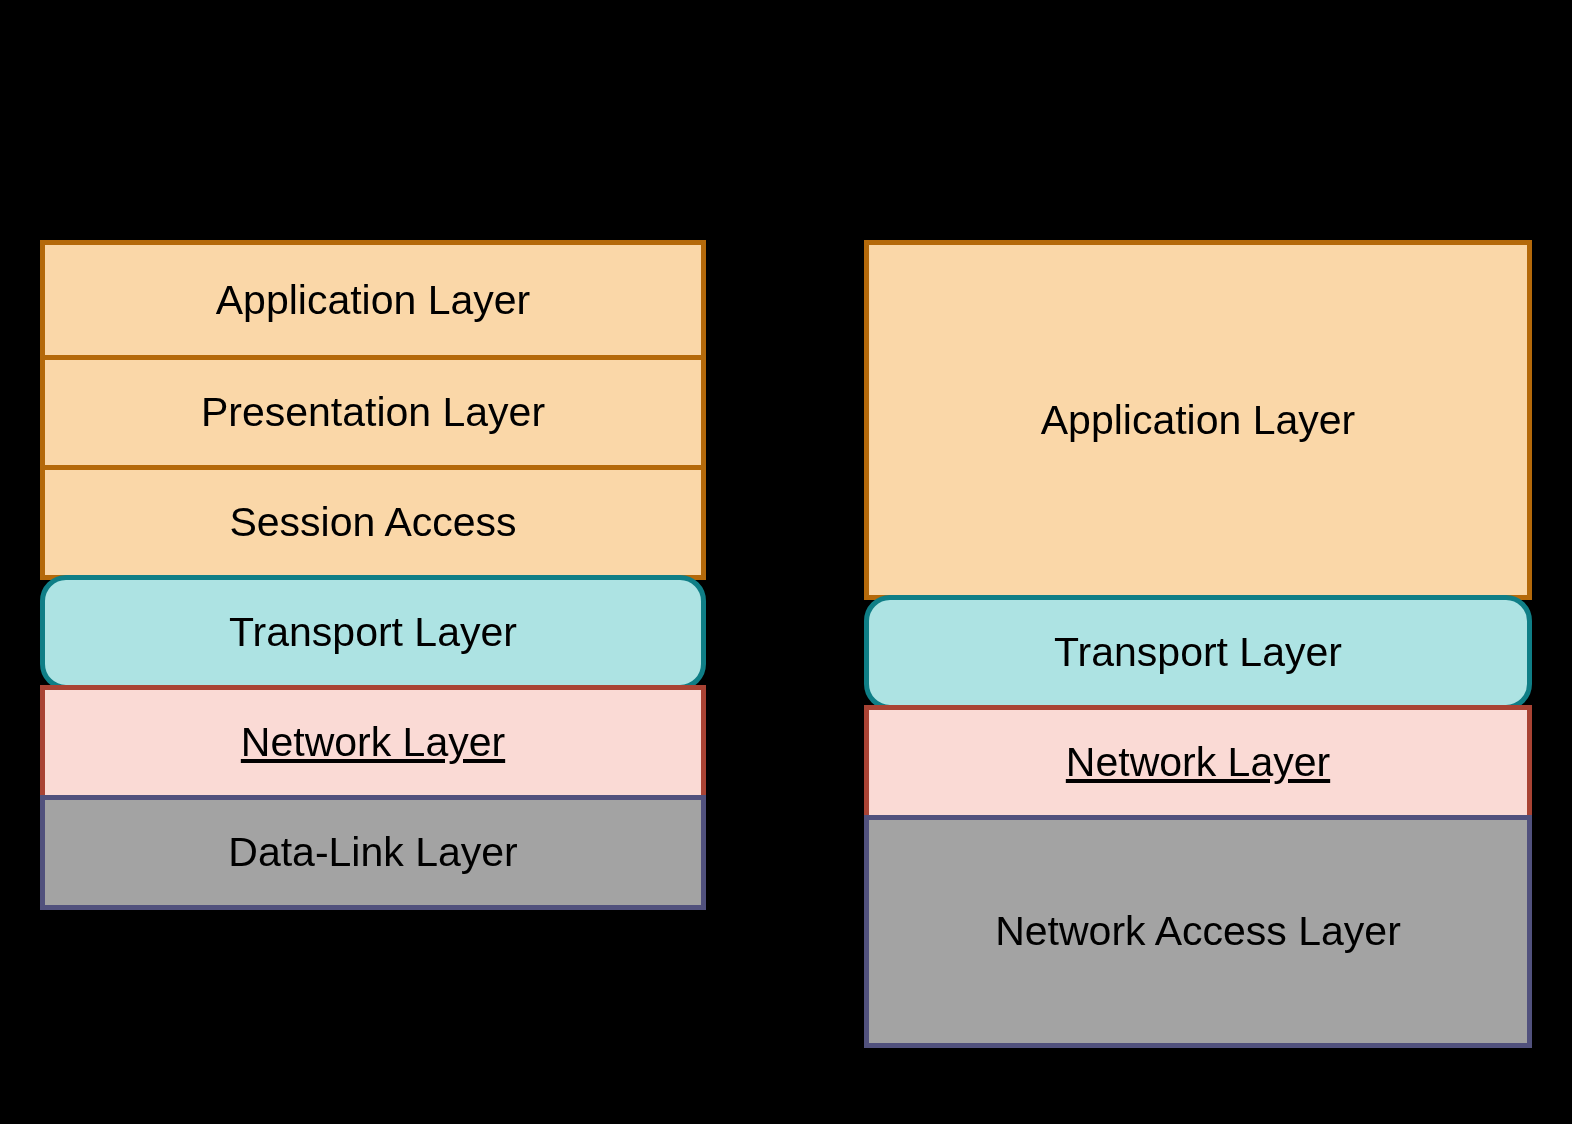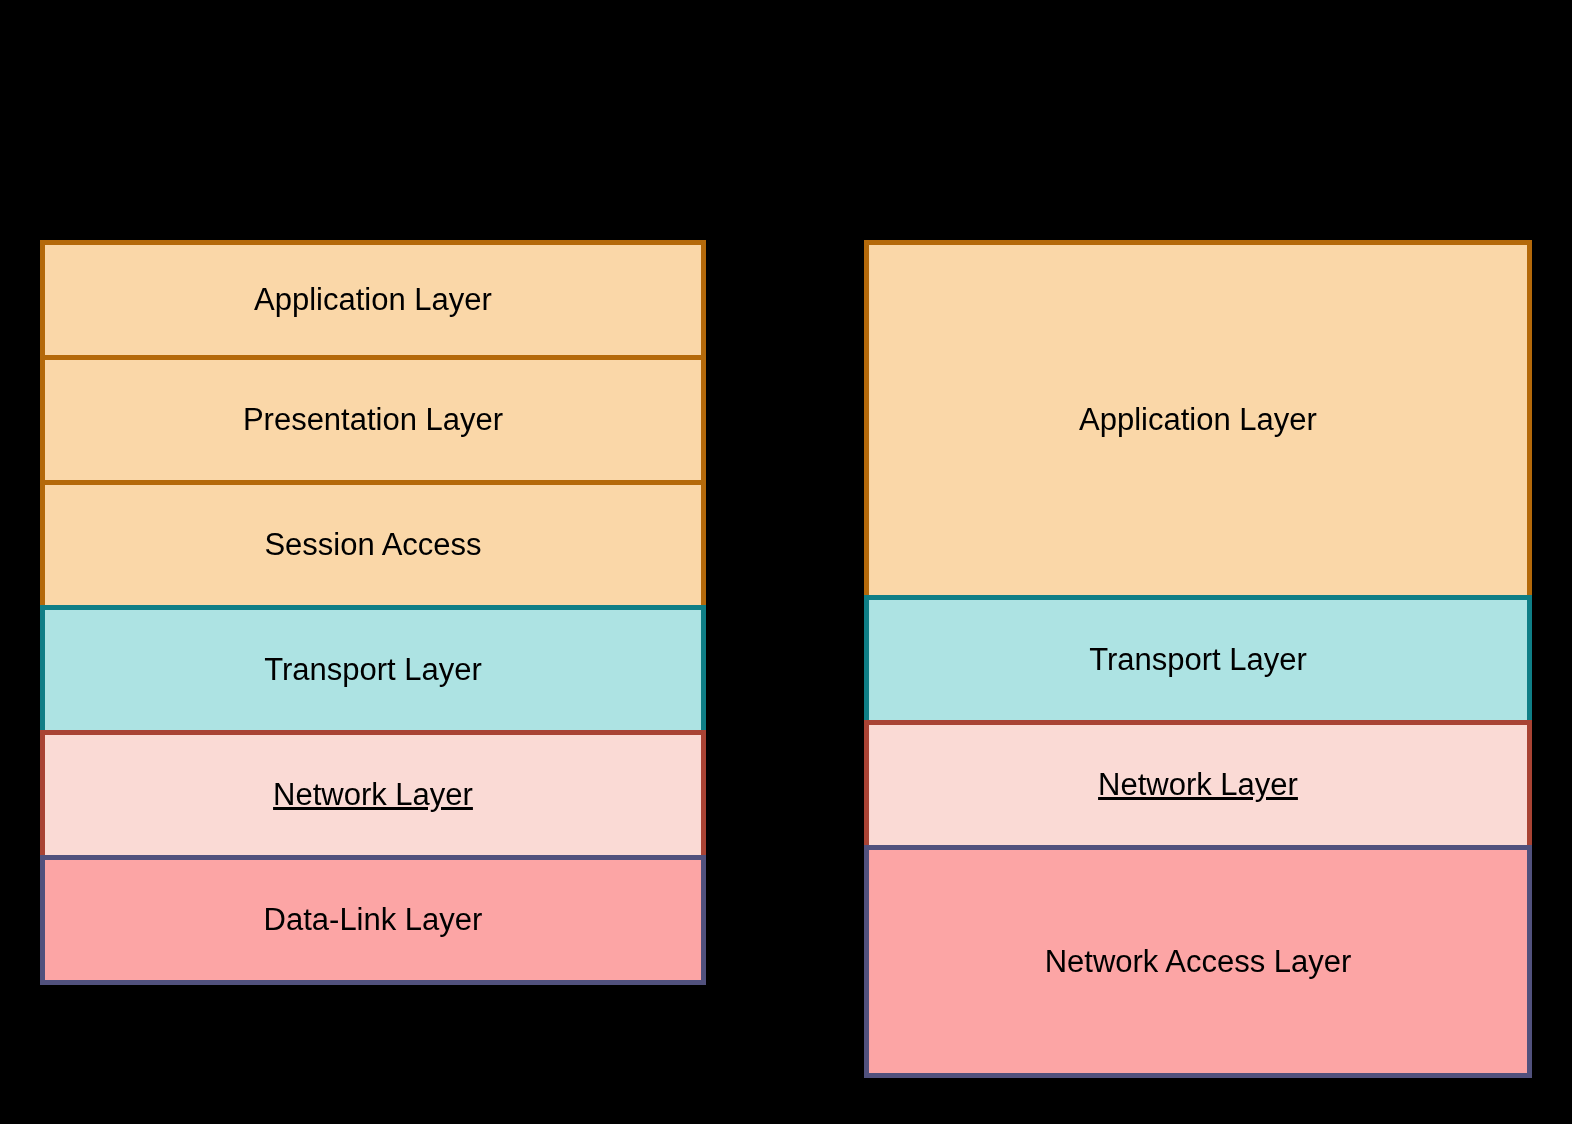--- a/index.html
+++ b/index.html
@@ -20,35 +20,35 @@
     top: 240px;
   }
   .stack-left  { left: 40px;  width: 666px; }
   .stack-right { left: 864px; width: 668px; }
   .box {
     box-sizing: border-box;
     border: 5px solid;
     display: flex;
     align-items: center;
     justify-content: center;
-    font-size: 31px;
+    font-size: 41px;
     color: #000000;
     text-align: center;
   }
   .box + .box { margin-top: -5px; }
   
   .h-1f { height: 120px; }  
-  .h-1  { height: 130px; justify-content: center; }  
+  .h-1  { height: 115px; justify-content: center; }  
   .h-3f { height: 360px; }  
   .h-2  { height: 233px; }  
   
   .c-app       { background: #FAD7A8; border-color: #B4690A; }
-  .c-transport { background: #ADE3E3; border-color: #0F7E86; }
+  .c-transport { background: #ADE3E3; border-color: #0F7E86; border-radius: 26px; }
   .c-network   { background: #FADAD5; border-color: #A94334; text-decoration: underline; }
-  .c-link      { background: #fca5a5; border-color: #51517D; }
+  .c-link      { background: #a3a3a3; border-color: #51517D; }
 </style>
 </head>
 <body>
 
 <div class="canvas">
 
   <div class="stack stack-left">
     <div class="box h-1f c-app">
       <span>Application Layer</span>
     </div>

